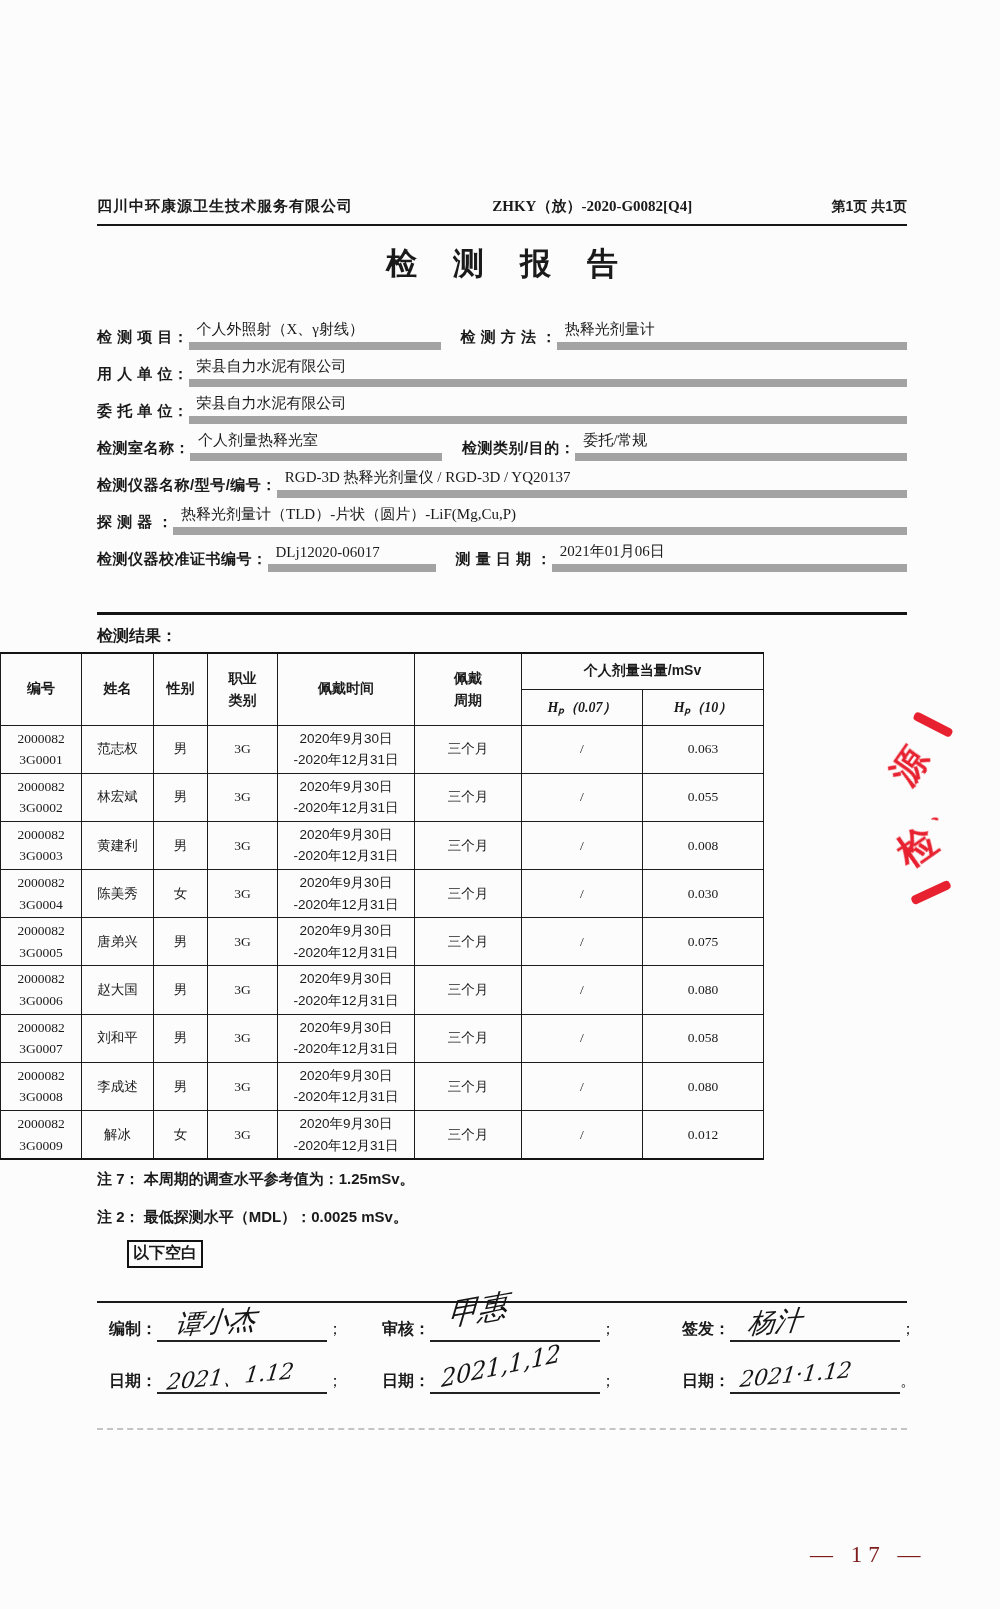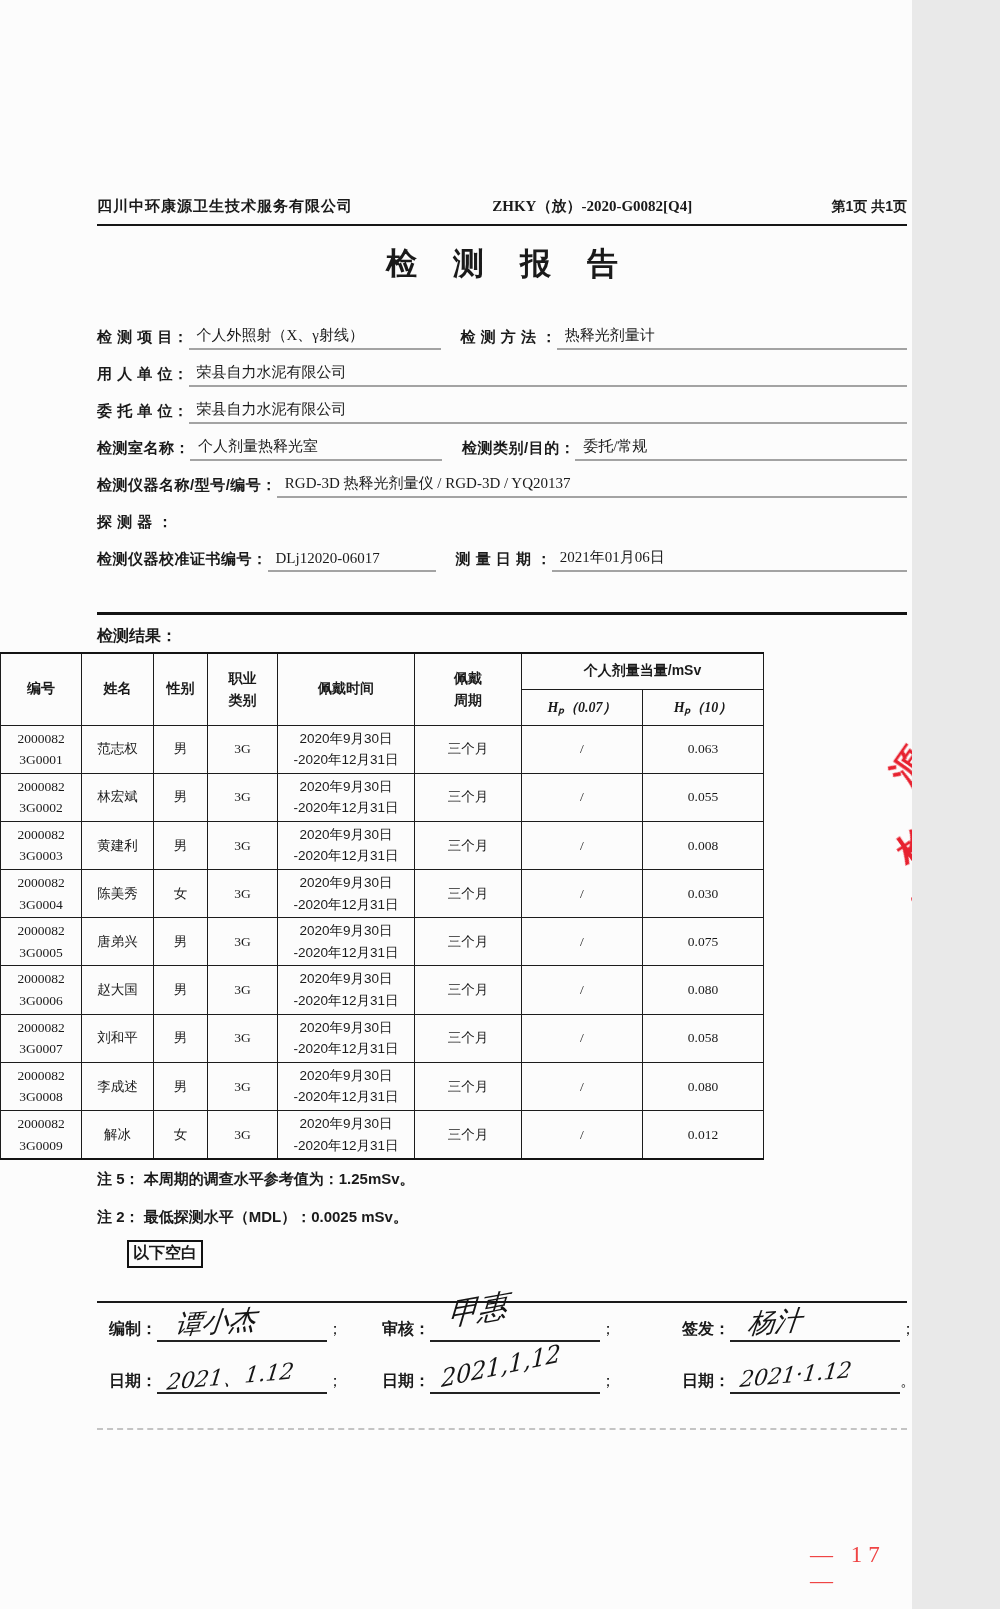--- a/index.html
+++ b/index.html
@@ -1,18 +1,18 @@
 <!DOCTYPE html>
 <html><head>
 <meta charset="utf-8">
 <style>
   * { margin:0; padding:0; box-sizing:border-box; }
   html,body { background:#e9e9e9; }
   .page {
-    position:relative; width:912px; height:1609px;
+    position:relative; width:1000px; height:1609px;
     background:#fcfcfc; overflow:hidden;
     font-family:"Liberation Sans", sans-serif; color:#1a1a1a;
   }
   .content { position:absolute; left:97px; width:810px; }
 
   
   .doc-header { top:197px; display:flex; justify-content:space-between; align-items:baseline; }
   .doc-header .company { font-weight:bold; font-size:15px; letter-spacing:1px; }
   .doc-header .report-no { font-family:"Liberation Serif", serif; font-weight:bold; font-size:15px; }
   .doc-header .page-info { font-weight:bold; font-size:14px; }
@@ -20,21 +20,21 @@
 
   
   .doc-title { top:243px; text-align:center; font-size:31px; font-weight:bold;
                letter-spacing:36px; text-indent:36px; }
 
   
   .form { top:313px; }
   .form-row { display:flex; align-items:flex-end; height:37px; }
   .flabel { font-weight:bold; font-size:15px; white-space:nowrap; padding-bottom:3px; letter-spacing:0.5px; }
   .fvalue { font-family:"Liberation Serif", serif; font-size:15px; padding:0 6px 3px 8px;
-            border-bottom:2px solid #a3a3a3; white-space:nowrap; }
+            border-bottom:8px solid #a3a3a3; white-space:nowrap; }
   .grow { flex:1 1 auto; }
   .w250 { width:252px; }
   .w160 { width:168px; }
   .gap { width:20px; }
 
   .thick-rule { top:612px; border-top:3.5px solid #141414; }
 
   
   .results-label { top:626px; font-weight:bold; font-size:16px; }
   table.results { top:652px; position:absolute; left:0; border-collapse:collapse;
@@ -87,21 +87,21 @@
   .arc-top { width:42px; height:9px; left:32px; top:20px; transform:rotate(27deg); }
   .arc-bottom { width:42px; height:9px; left:30px; top:188px; transform:rotate(-25deg); }
   .stamp-char { position:absolute; font-weight:bold; filter:blur(0.4px); }
   .stamp-char.c1 { font-size:36px; left:12px; top:42px; transform:rotate(-55deg); }
   .stamp-char.c2 { font-size:38px; left:18px; top:122px; transform:rotate(-35deg); }
   .stamp-mark { position:absolute; font-size:24px; font-weight:bold; left:42px; top:92px;
                 transform:rotate(-45deg); filter:blur(0.3px); }
 
   
   .page-num { position:absolute; left:810px; top:1542px; font-family:"Liberation Serif", serif;
-              font-size:23px; color:#ef4444; letter-spacing:6px; }
+              font-size:23px; color:#7f1d1d; letter-spacing:6px; }
 
   .abs { position:absolute; left:97px; width:810px; }
 </style>
 </head>
 <body>
 
 <div class="page">
 
   <div class="content doc-header" style="position:absolute;">
     <span class="company">四川中环康源卫生技术服务有限公司</span>
@@ -134,20 +134,21 @@
       <span class="gap"></span>
       <span class="flabel">检测类别/目的：</span>
       <span class="fvalue grow">委托/常规</span>
     </div>
     <div class="form-row">
       <span class="flabel">检测仪器名称/型号/编号：</span>
       <span class="fvalue grow">RGD-3D 热释光剂量仪 / RGD-3D / YQ20137</span>
     </div>
     <div class="form-row">
       <span class="flabel">探 测 器 ：</span>
+      <span class="fvalue grow">热释光剂量计（TLD）-片状（圆片）-LiF(Mg,Cu,P)</span>
     </div>
     <div class="form-row">
       <span class="flabel">检测仪器校准证书编号：</span>
       <span class="fvalue w160">DLj12020-06017</span>
       <span class="gap"></span>
       <span class="flabel">测 量 日 期 ：</span>
       <span class="fvalue grow">2021年01月06日</span>
     </div>
   </div>
 
@@ -437,21 +438,21 @@
             <div class="cell-line">/</div>
           </td>
           <td class="serifcell">
             <div class="cell-line">0.012</div>
           </td>
         </tr>
       </tbody>
   </table>
 
   <div class="abs note note1">
-    <span class="nlabel">注 5：</span>&nbsp;
+    <span class="nlabel">注 7：</span>&nbsp;
     <span class="ntext">本周期的调查水平参考值为：1.25mSv。</span>
   </div>
   <div class="abs note note2">
     <span class="nlabel">注 2：</span>&nbsp;
     <span class="ntext">最低探测水平（MDL）：0.0025 mSv。</span>
   </div>
   <div class="blank-box">以下空白</div>
 
   <div class="abs sig-rule"></div>
 

